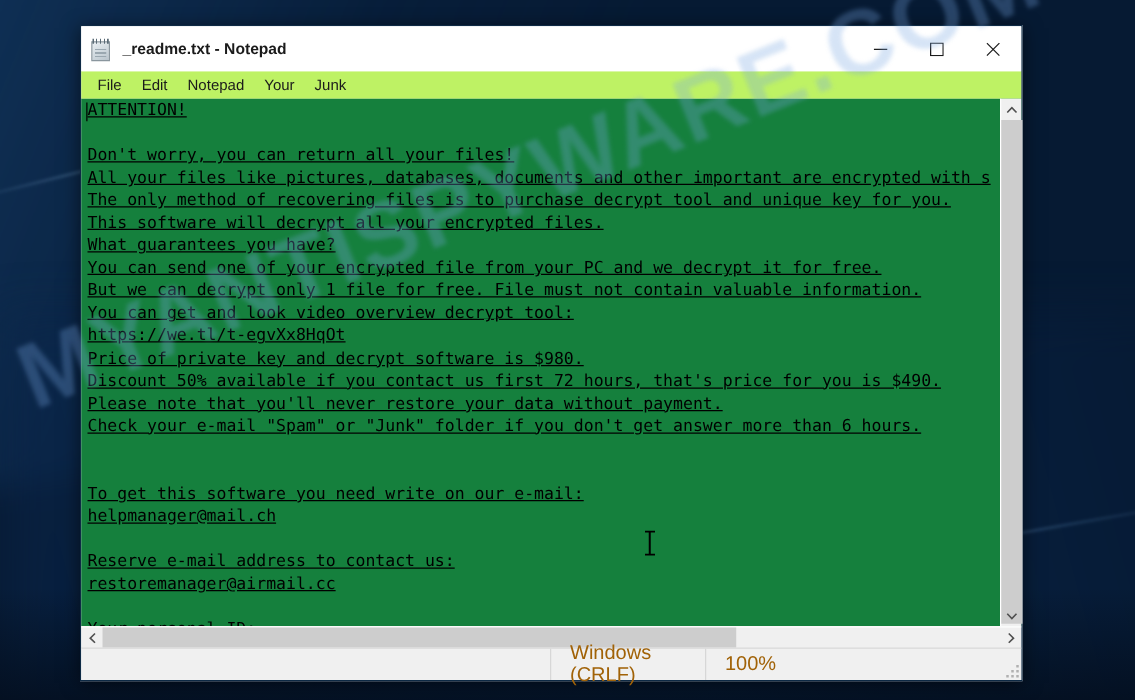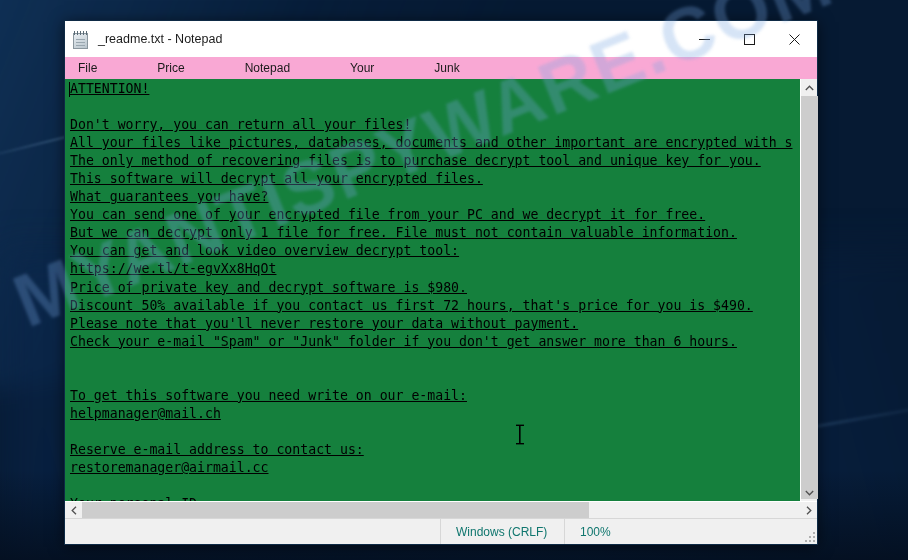--- a/index.html
+++ b/index.html
@@ -110,20 +110,21 @@
     display: flex;
     align-items: center;
     flex: 0 0 auto;
     position: relative;
   }
   .titlebar-left {
     display: flex;
     align-items: center;
     padding-left: 8px;
     height: 100%;
+    font-weight: bold;
   }
   .np-icon {
     width: 17px;
     height: 19px;
     position: relative;
     margin-right: 8px;
     flex: 0 0 auto;
   }
   .np-icon .pad {
     position: absolute;
@@ -165,26 +166,25 @@
     display: flex;
     align-items: center;
     justify-content: center;
     cursor: default;
   }
   .tb-btn svg { display: block; }
 
   
   .menubar {
     height: 22px;
-    background: #f9a8d4;
+    background: #bef264;
     display: flex;
     align-items: center;
     padding-left: 5px;
     flex: 0 0 auto;
-    gap: 44px;
   }
   .menu-item {
     font-size: 12px;
     color: #1b1b1b;
     padding: 2px 8px;
     cursor: default;
     font-family: "Liberation Sans", sans-serif;
   }
 
   
@@ -281,22 +281,22 @@
   }
 
   
   .statusbar {
     height: 26px;
     flex: 0 0 26px;
     background: #f0f0f0;
     border-top: 1px solid #d7d7d7;
     display: flex;
     align-items: center;
-    font-size: 12px;
-    color: #0f766e;
+    font-size: 16px;
+    color: #a16207;
     position: relative;
     box-sizing: border-box;
   }
   .sb-spacer {
     flex: 0 0 375px;
     height: 100%;
   }
   .sb-cell {
     height: 100%;
     display: flex;
@@ -366,21 +366,21 @@
         <svg width="11" height="11" viewBox="0 0 11 11">
           <line x1="0.5" y1="0.5" x2="10.5" y2="10.5" stroke="#1b1b1b" stroke-width="1"></line>
           <line x1="10.5" y1="0.5" x2="0.5" y2="10.5" stroke="#1b1b1b" stroke-width="1"></line>
         </svg>
       </div>
     </div>
   </div>
 
   <div class="menubar">
     <div class="menu-item">File</div>
-    <div class="menu-item">Price</div>
+    <div class="menu-item">Edit</div>
     <div class="menu-item">Notepad</div>
     <div class="menu-item">Your</div>
     <div class="menu-item">Junk</div>
   </div>
 
   <div class="editor-wrap">
     <div class="text-area">
       <div class="caret"></div>
       <div class="text-content">ATTENTION!
 

